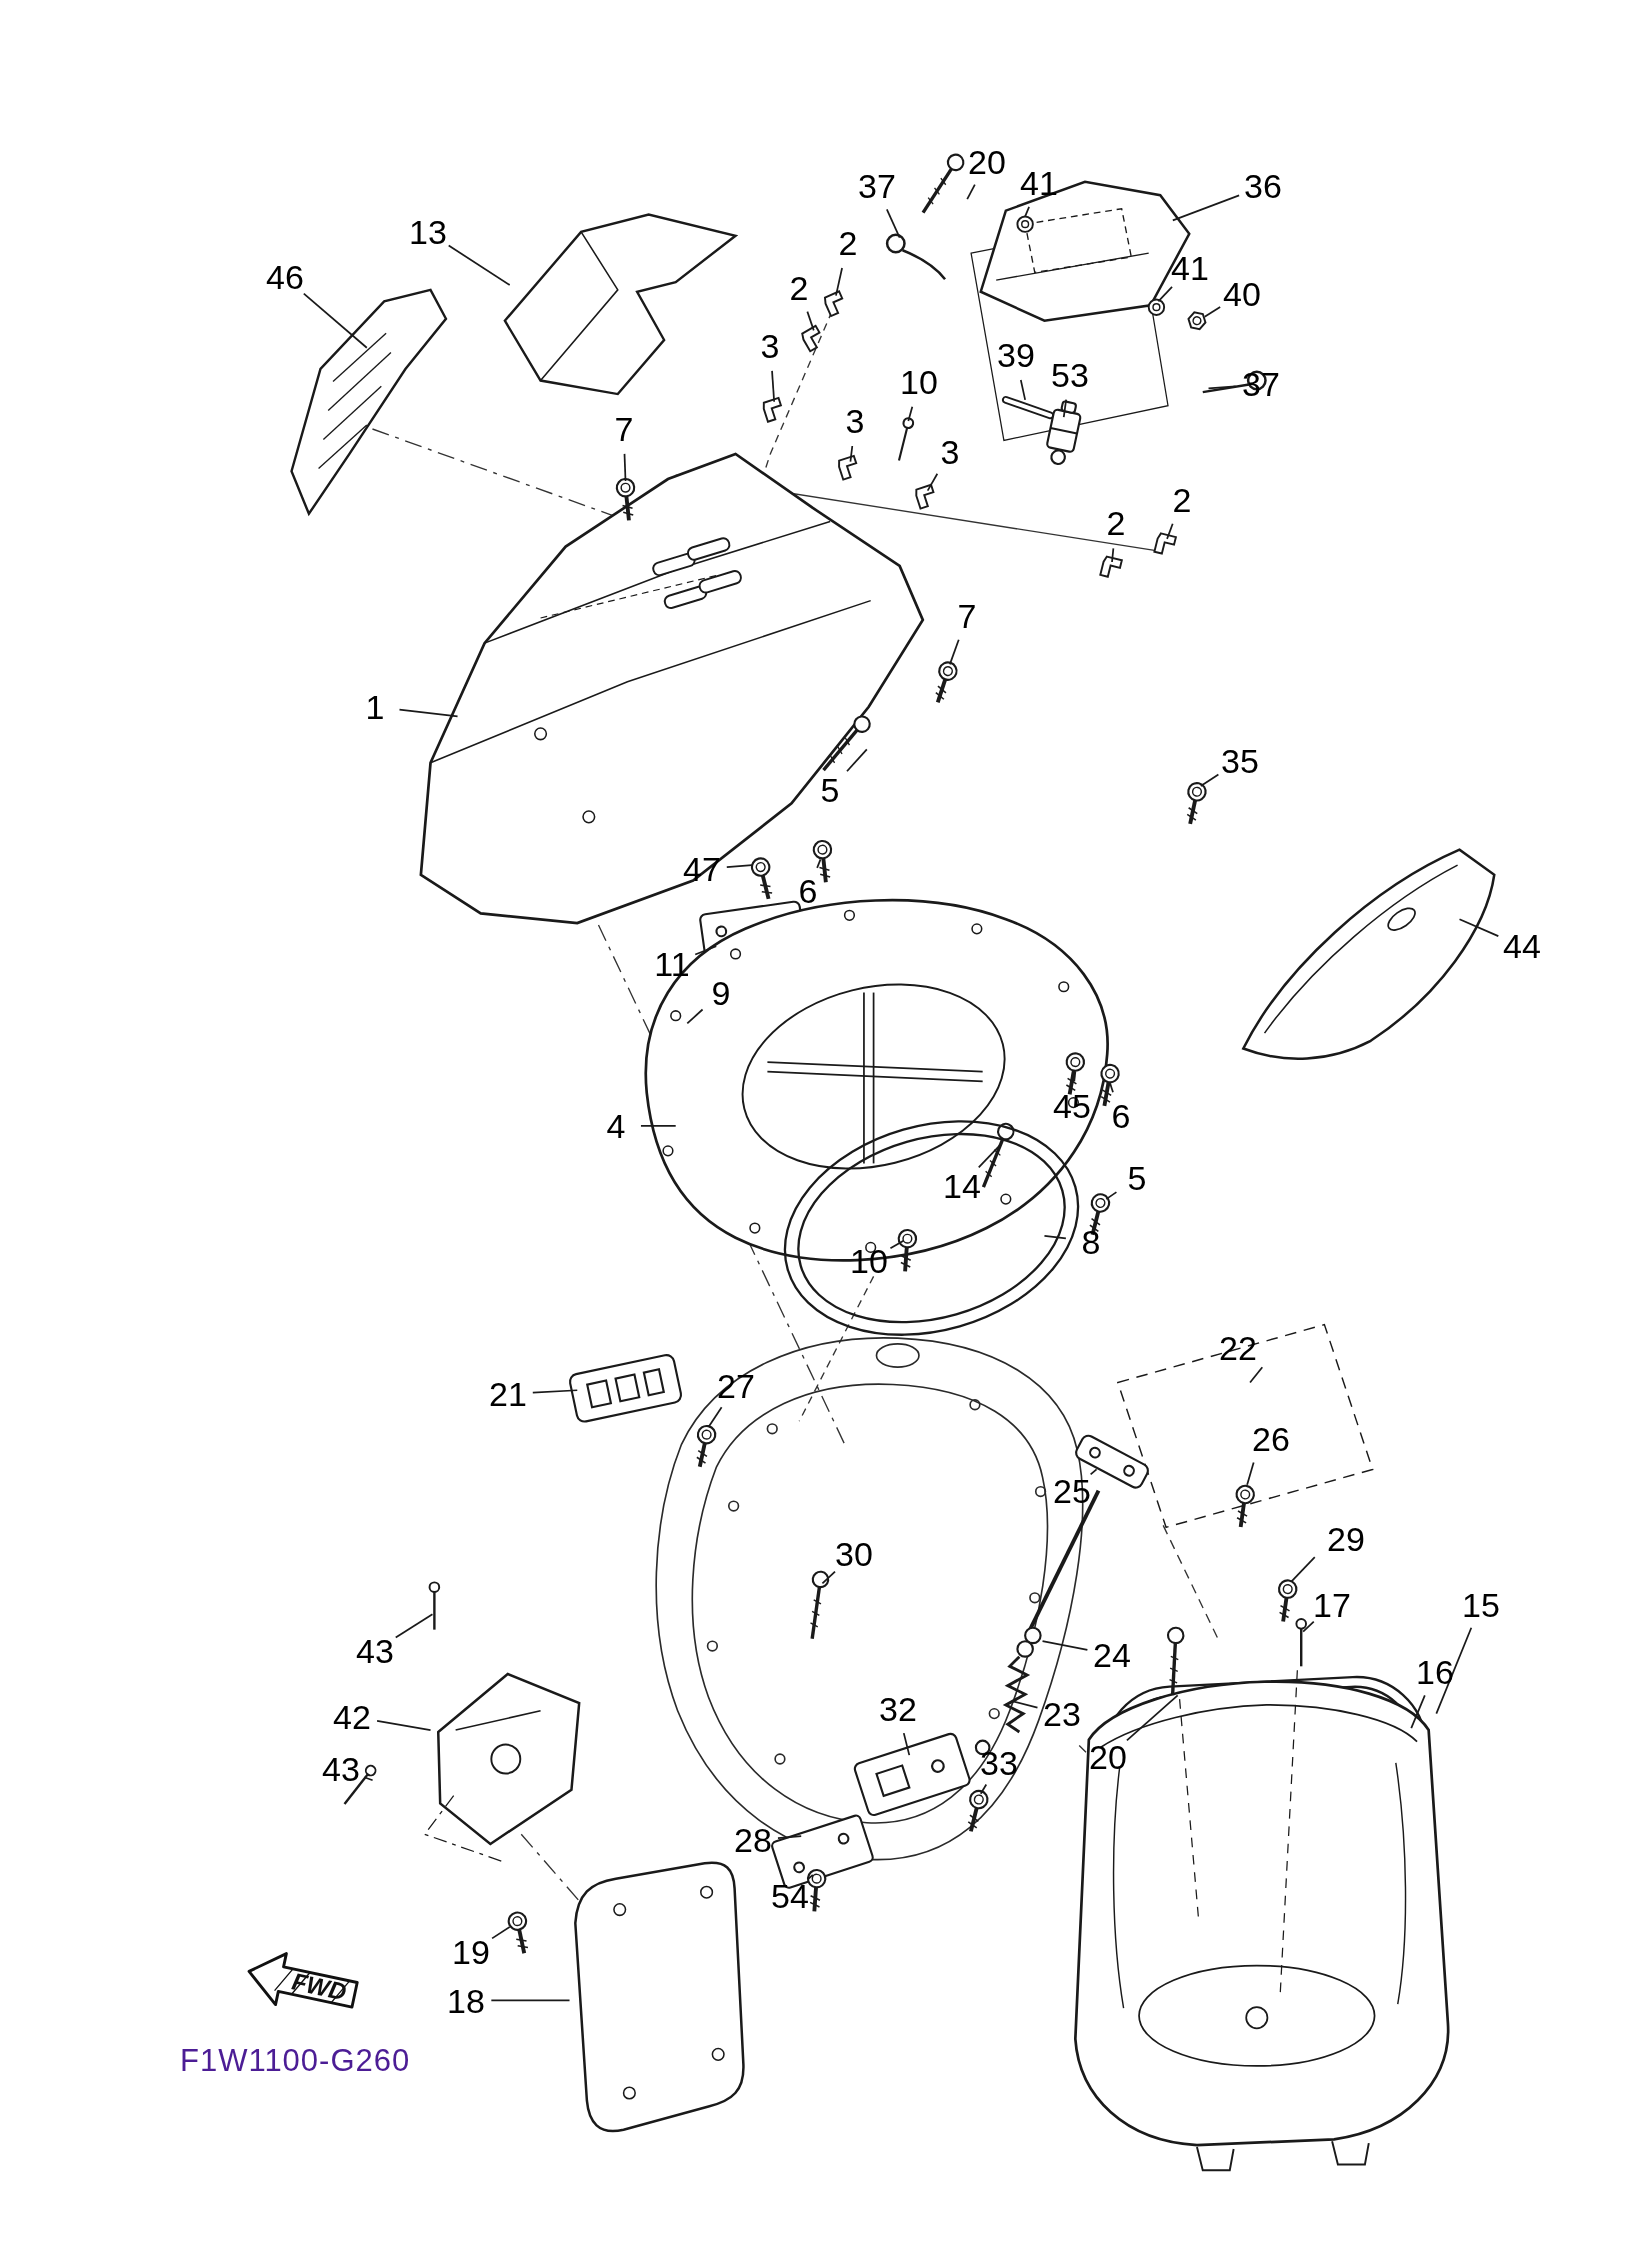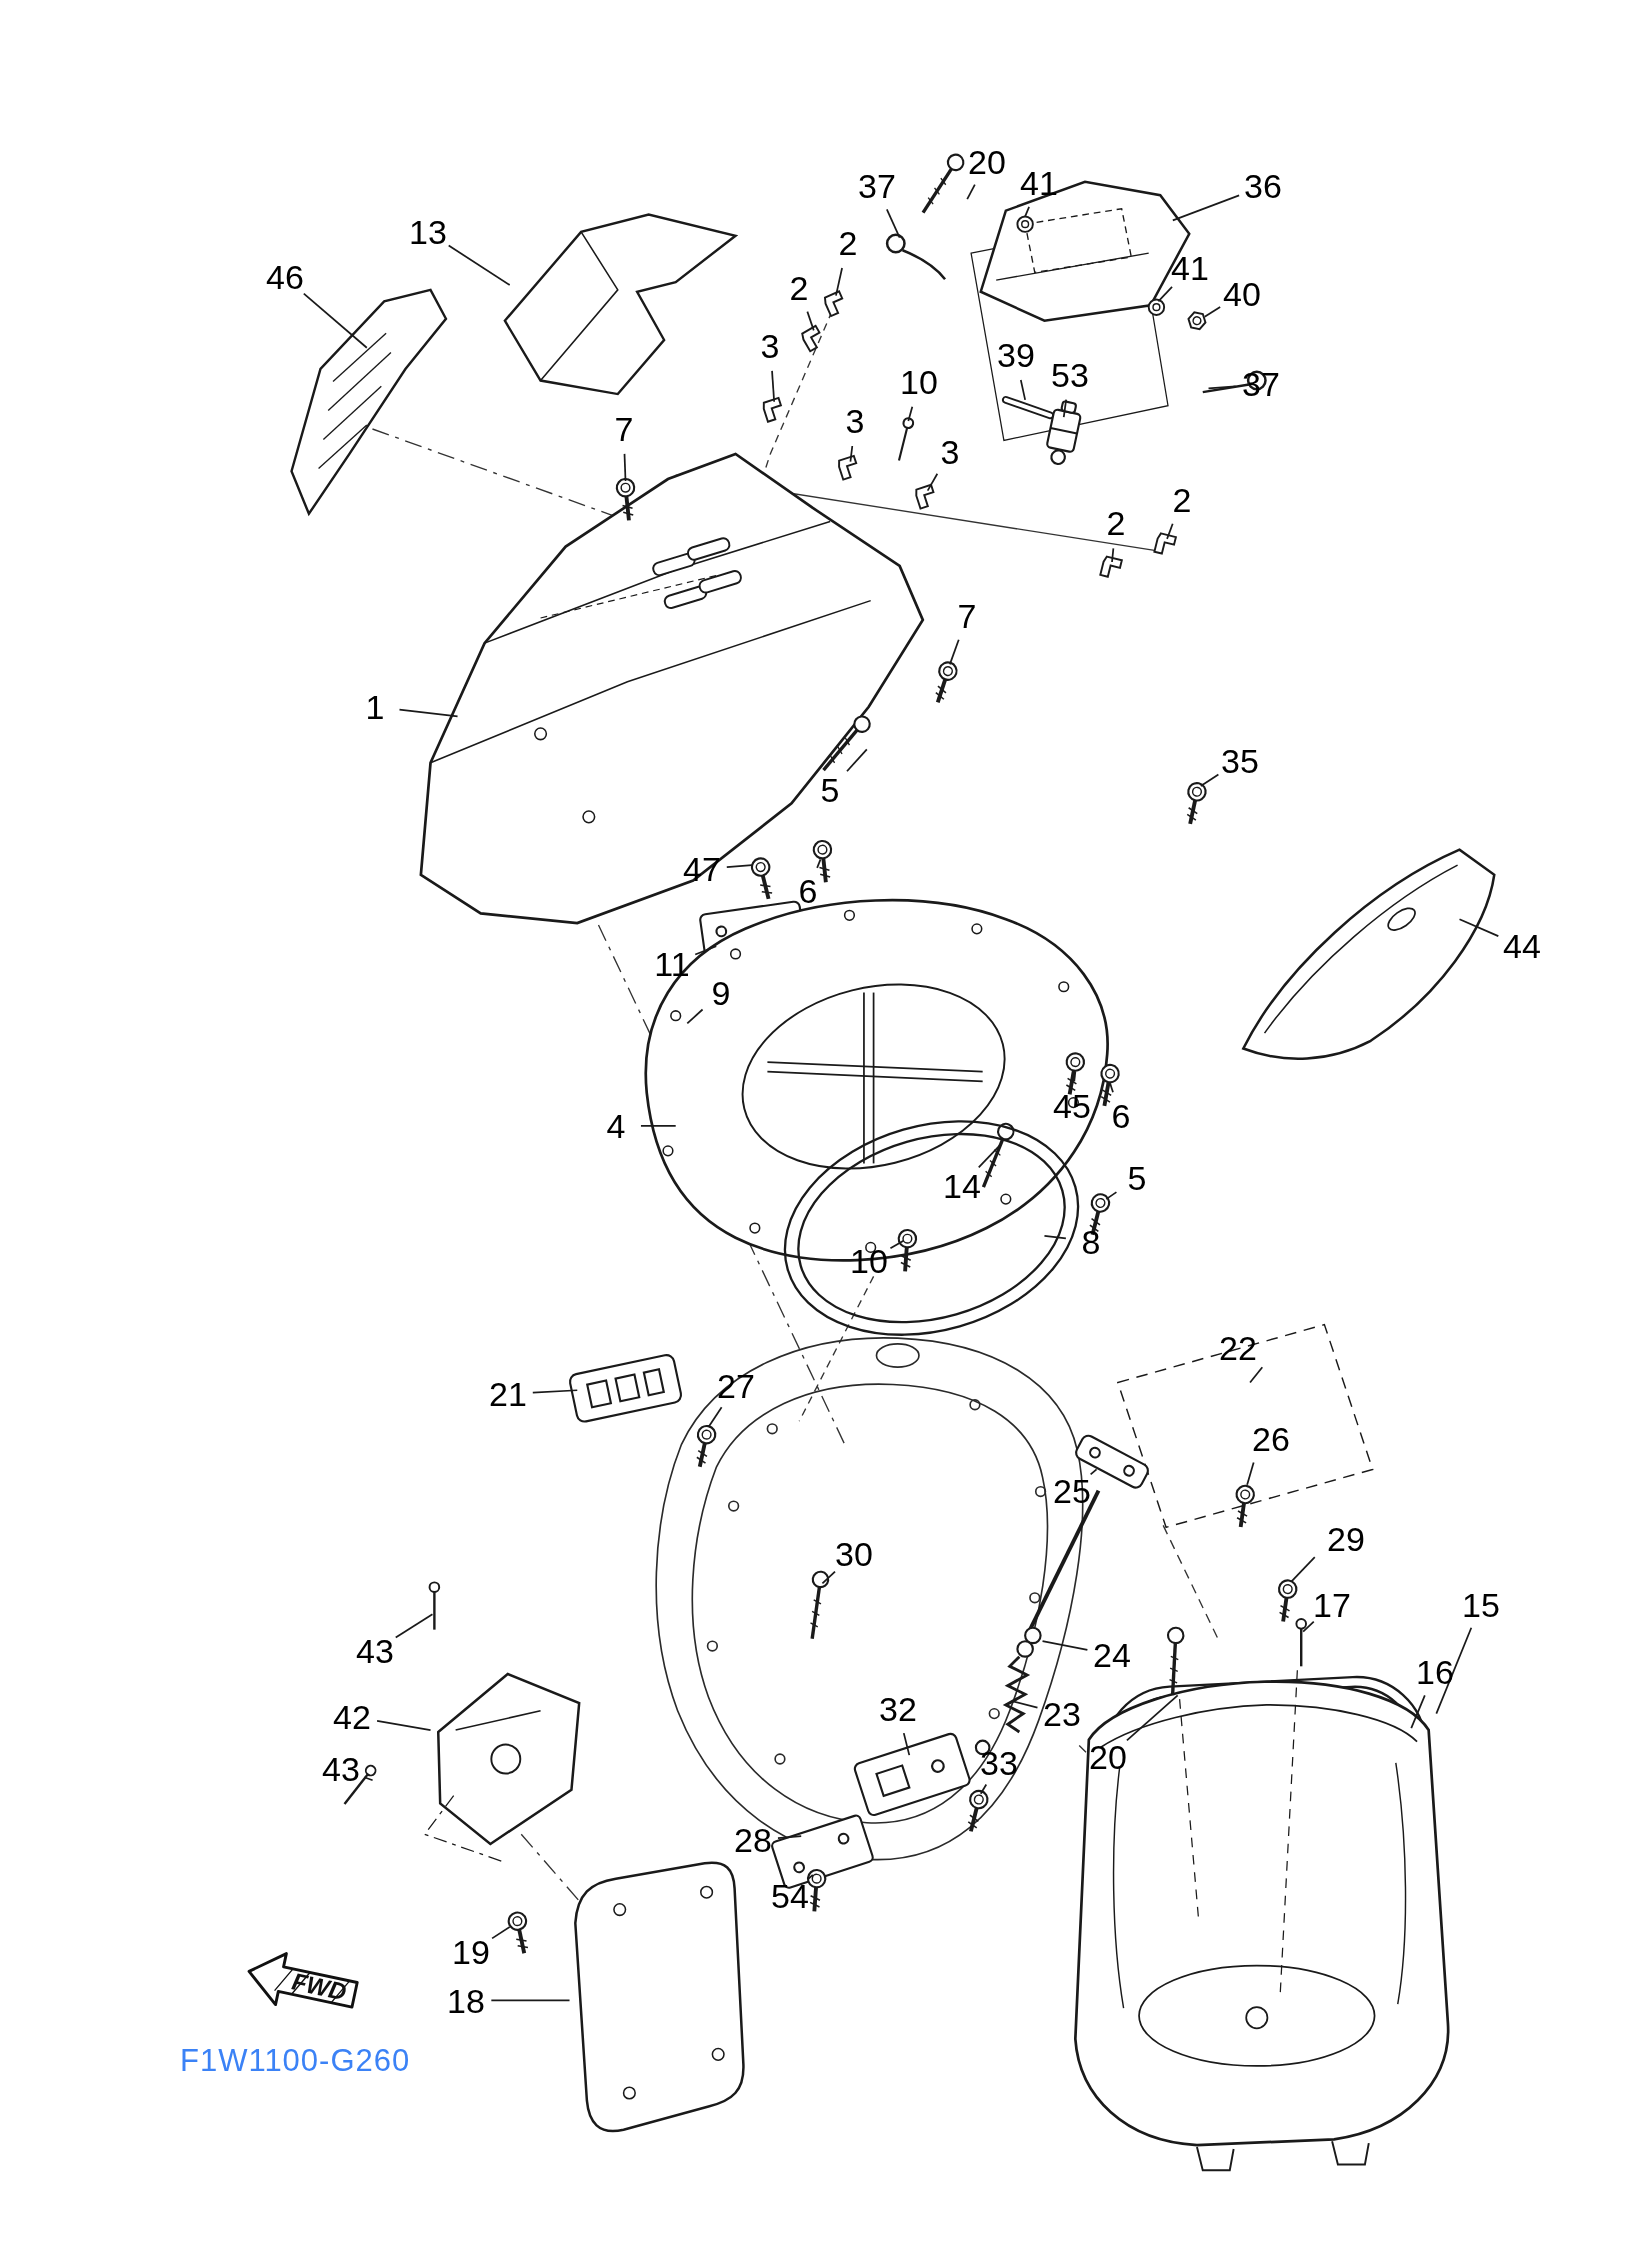--- a/index.html
+++ b/index.html
@@ -26,21 +26,21 @@
     color: #000;
     padding: 0 1.9px;
     white-space: nowrap;
   }
   .diagram-code {
     position: absolute;
     left: 180px;
     top: 2043px;
     font-size: 31px;
     letter-spacing: 1px;
-    color: #3b82f6;
+    color: #4c1d95;
   }
 </style>
 </head>
 <body>
 
 <div class="stage">
 
   <svg class="art" viewBox="0 0 1700 2347" xmlns="http://www.w3.org/2000/svg">
     <defs>
       <g id="screw">

